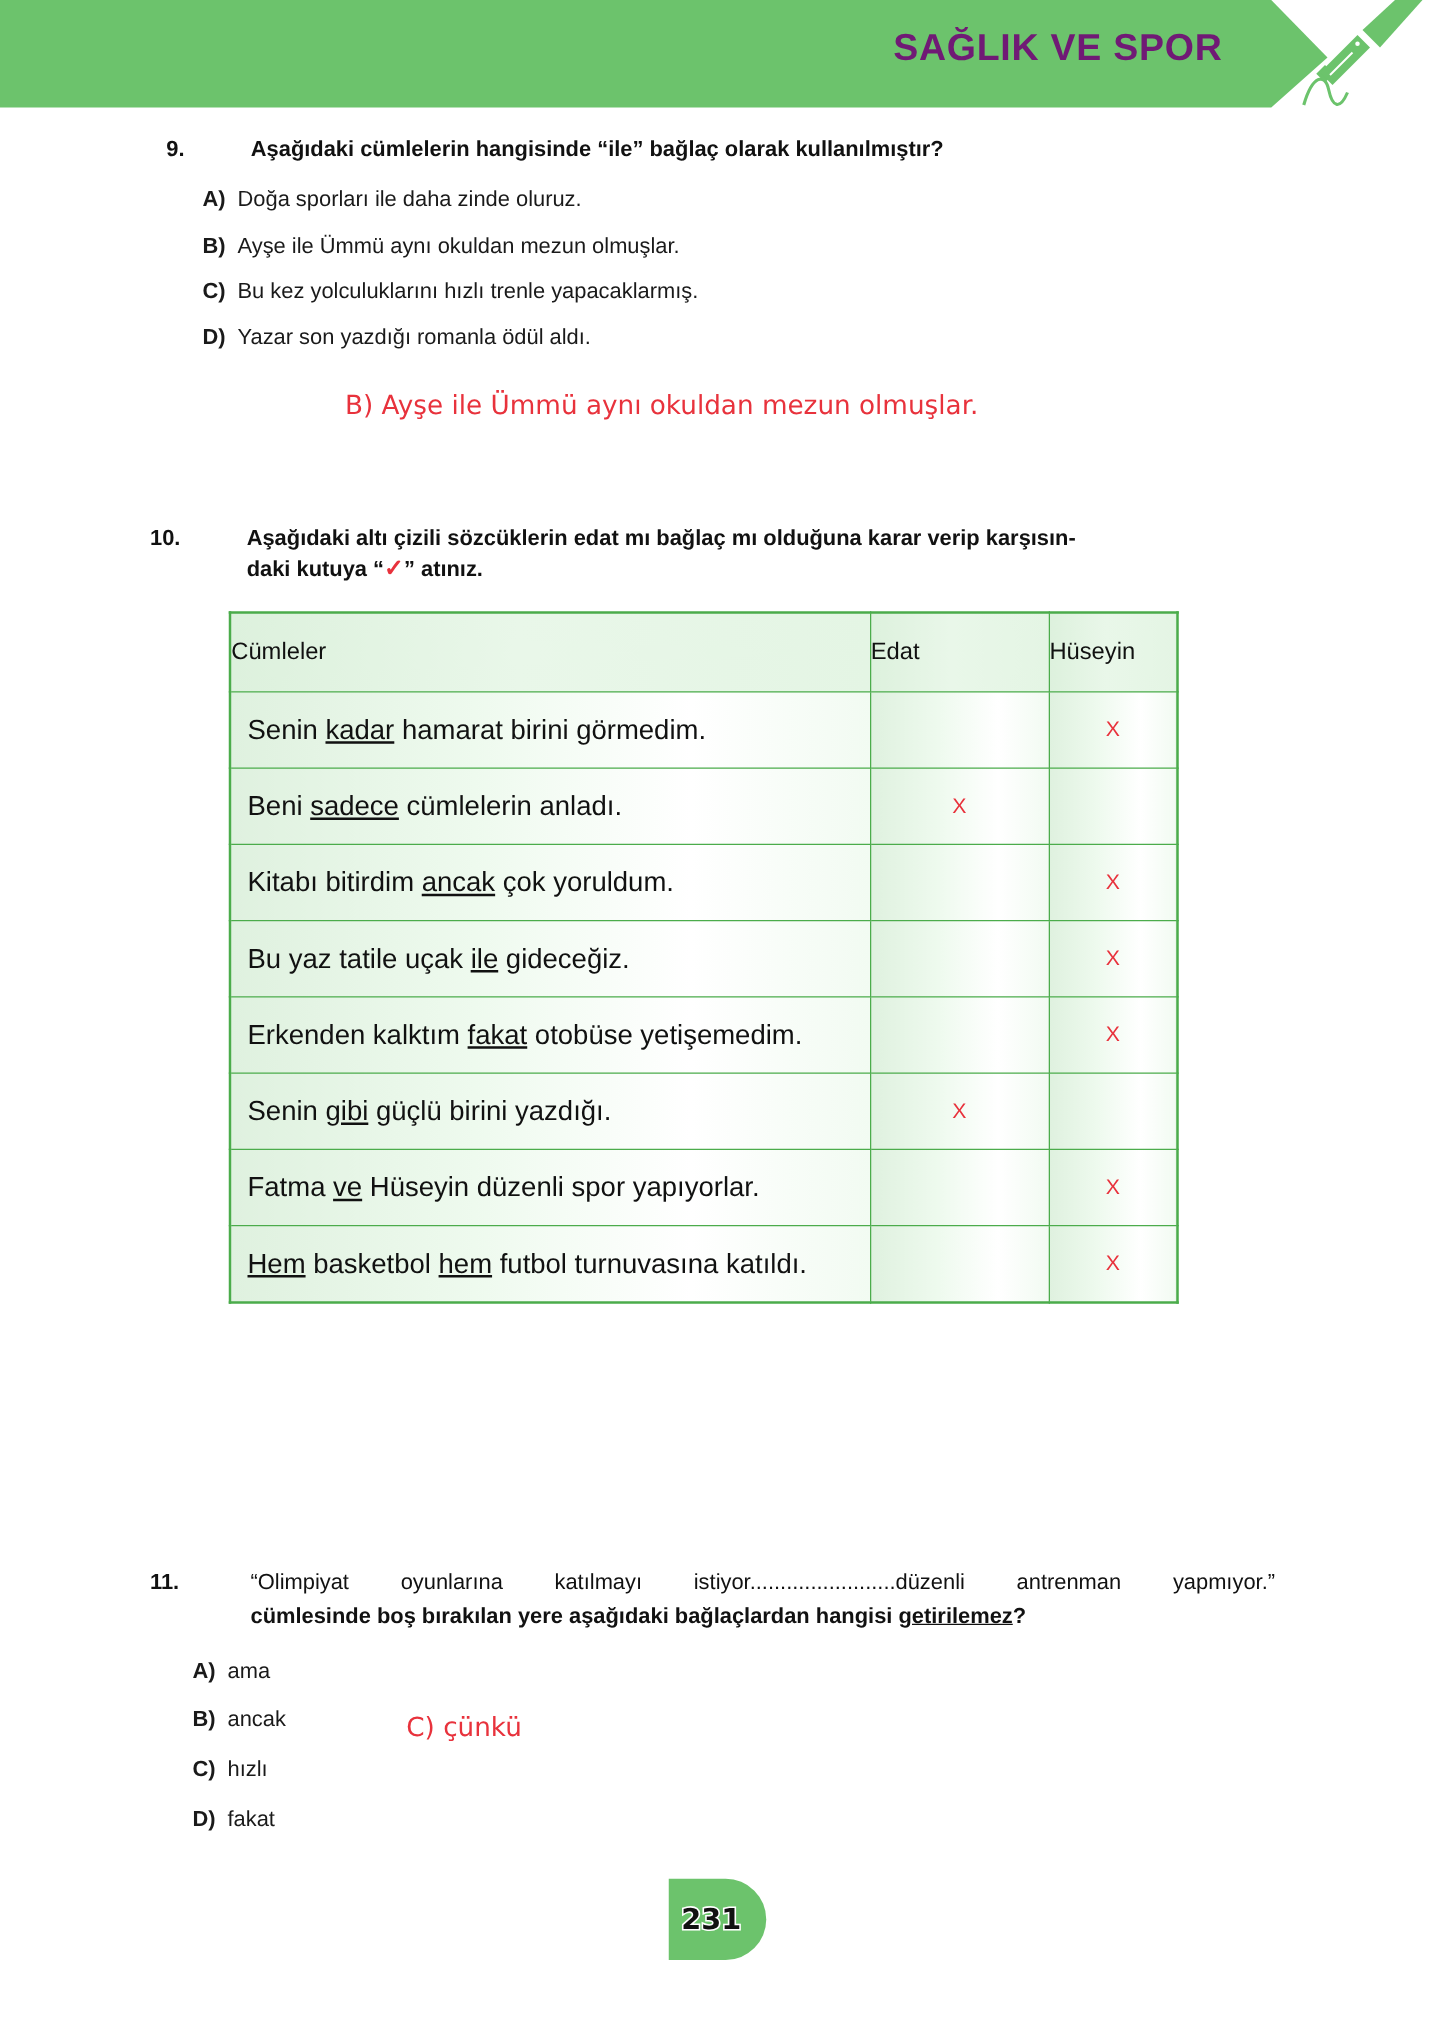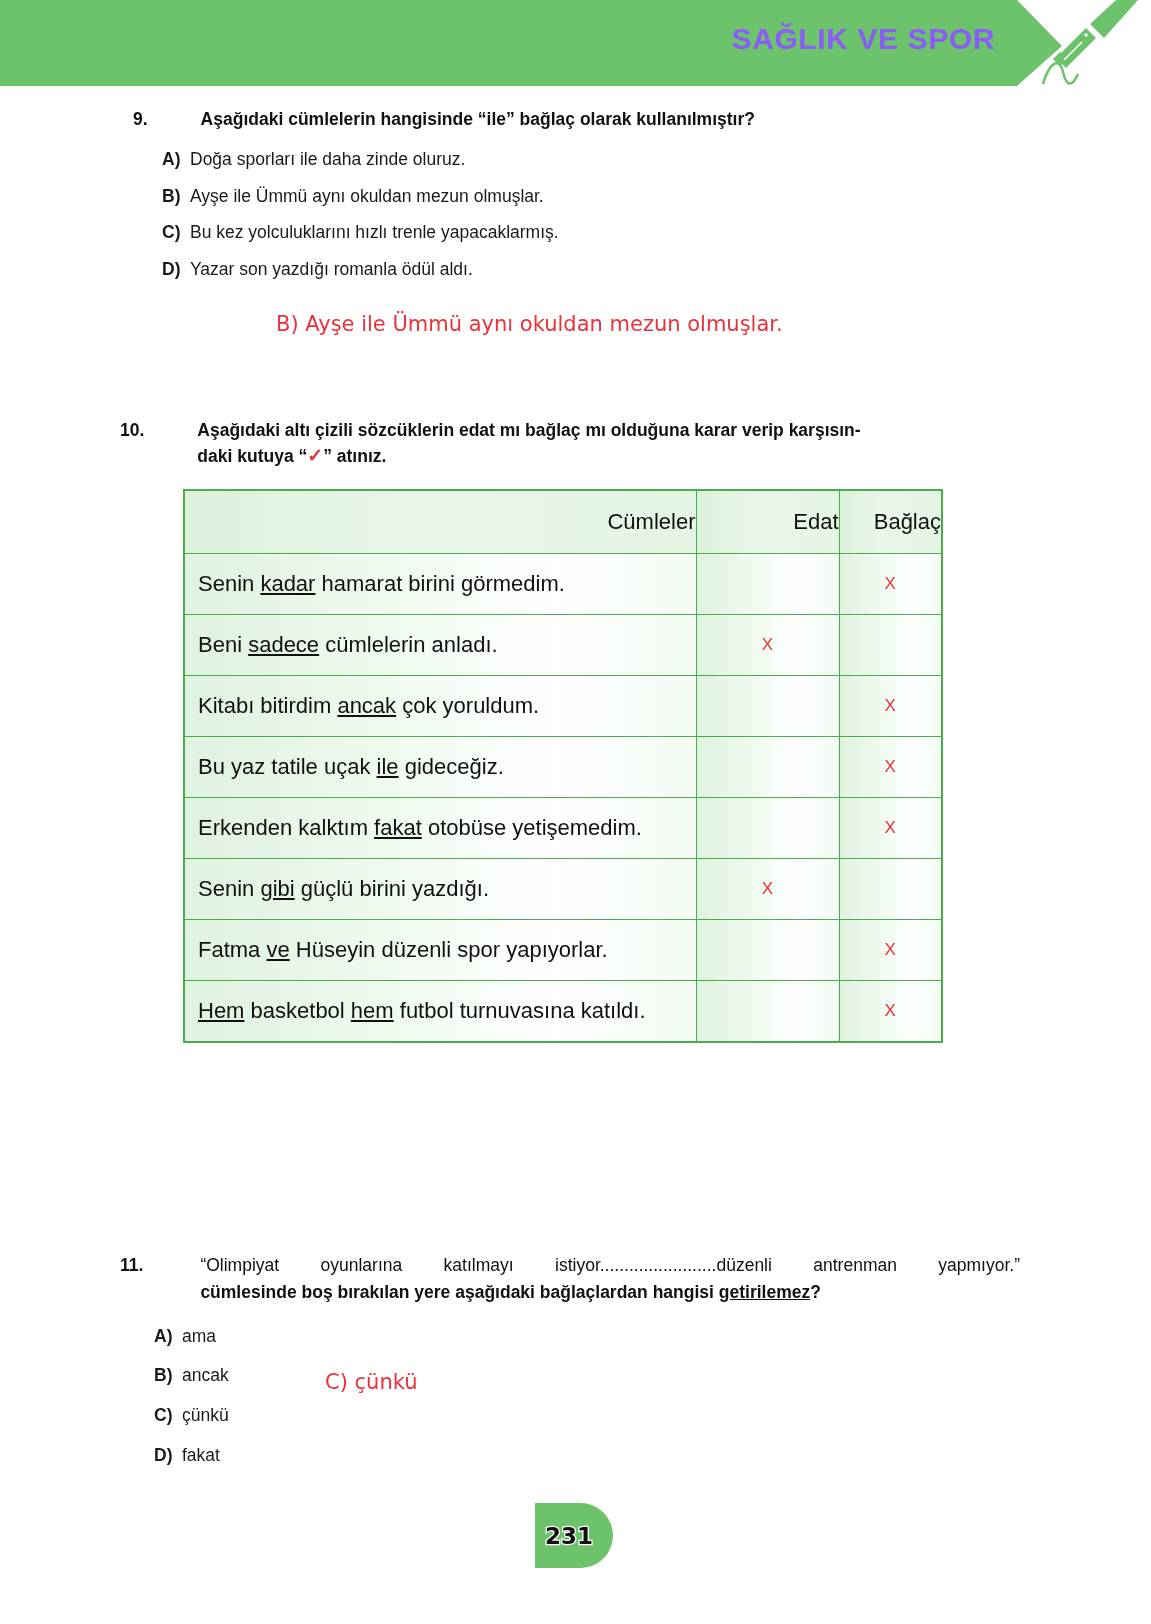--- a/index.html
+++ b/index.html
@@ -27,24 +27,24 @@
   .banner-shape {
     position: absolute;
     top: 0;
     left: 0;
     width: 1151px;
     height: 104px;
   }
   .banner-title {
     position: absolute;
     top: 22px;
-    right: 156px;
+    right: 173px;
     font-size: 30px;
     font-weight: bold;
-    color: #8b5cf6;
+    color: #701a75;
     letter-spacing: 0.6px;
     white-space: nowrap;
   }
 
   
   .q-block { position: absolute; }
 
   .q-head {
     display: flex;
     align-items: flex-start;
@@ -92,23 +92,23 @@
   }
   .tbl td, .tbl th {
     border: 1.5px solid #4bac4b;
     background: linear-gradient(to right, #dff1df 0%, #eefaee 38%, #ffffff 72%, #f2fbf2 100%);
     font-weight: normal;
     font-size: 22px;
     color: #111;
     padding: 0;
   }
   .tbl .hdr td {
-    text-align: right;
+    text-align: left;
     height: 62px;
-    font-size: 22px;
+    font-size: 19px;
     background: linear-gradient(to right, #ddf1dd 0%, #e9f7e9 45%, #e4f5e4 100%);
   }
   .tbl .sent {
     padding: 0 0 0 13px;
     height: 60px;
     vertical-align: middle;
     text-align: left;
   }
   .tbl .mark {
     text-align: center;
@@ -210,21 +210,21 @@
 <table class="tbl" style="left:183px; top:489px; width:758px;">
   <colgroup>
     <col class="col-s">
       <col class="col-e">
       <col class="col-b">
   </colgroup>
   <tbody>
     <tr class="hdr">
       <td>Cümleler</td>
       <td>Edat</td>
-      <td>Bağlaç</td>
+      <td>Hüseyin</td>
     </tr>
 
     <tr>
       <td class="sent"><span>Senin </span><span class="u">kadar</span><span> hamarat birini görmedim.</span></td>
       <td class="mark"></td>
       <td class="mark">X</td>
     </tr>
 
 
     <tr>
@@ -284,21 +284,21 @@
     <div class="opt-row" style="margin-bottom:17px;">
       <span class="opt-letter">A)</span>
       <span class="opt-text">ama</span>
     </div>
     <div class="opt-row" style="margin-bottom:17px;">
       <span class="opt-letter">B)</span>
       <span class="opt-text">ancak</span>
     </div>
     <div class="opt-row" style="margin-bottom:17px;">
       <span class="opt-letter">C)</span>
-      <span class="opt-text">çünkü</span>
+      <span class="opt-text">hızlı</span>
     </div>
     <div class="opt-row" style="margin-bottom:0;">
       <span class="opt-letter">D)</span>
       <span class="opt-text">fakat</span>
     </div>
   </div>
 </div>
 
 <div class="answer-red" style="position:absolute; left:325px; top:1370px;">C) çünkü</div>
 

